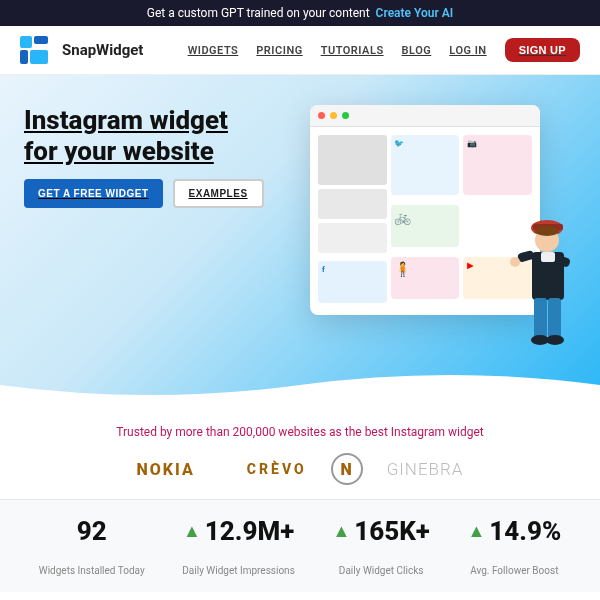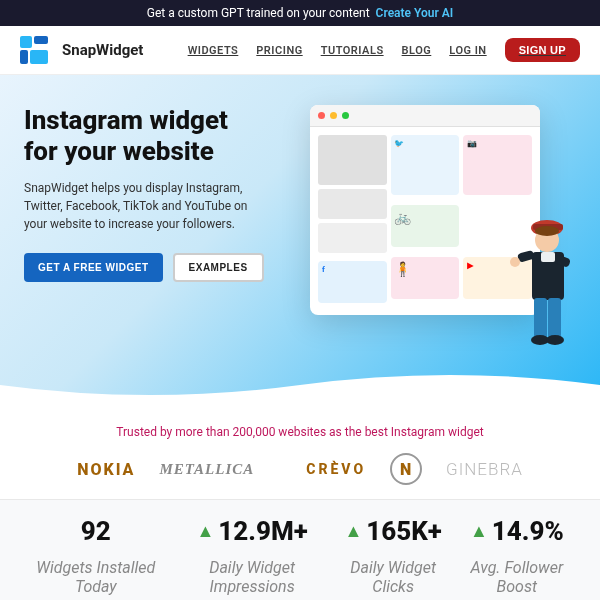--- a/index.html
+++ b/index.html
@@ -80,20 +80,21 @@
     
     .hero {
       background: linear-gradient(135deg, #e8f4fd 0%, #c9e8f8 40%, #29b6f6 100%);
       position: relative;
       padding: 30px 24px 0 24px;
       height: 330px;
       overflow: hidden;
     }
     .hero-content {
       max-width: 240px;
+      text-decoration: underline;
     }
     .hero h1 {
       font-size: 26px;
       font-weight: 800;
       color: #111;
       line-height: 1.2;
       margin-bottom: 12px;
     }
     .hero p {
       font-size: 12px;
@@ -241,24 +242,23 @@
       align-items: center;
       justify-content: center;
       gap: 2px;
     }
     .stat-number .arrow-up {
       color: #43a047;
       font-size: 18px;
       margin-right: 2px;
     }
     .stat-label {
-      font-size: 16px;
+      font-size: 10px;
       color: #888;
-      margin-top: 12px;
-      font-style: italic;
+      margin-top: 19px;
     }
   </style>
 </head>
 <body>
 
 <div class="top-bar">
   <span>Get a custom GPT trained on your content</span>
   <a class="top-bar-link">Create Your AI</a>
 </div>
 
@@ -281,21 +281,20 @@
     <button class="btn-signup">SIGN UP</button>
   </div>
 </nav>
 
 <div class="hero">
   <div class="hero-content">
     <h1>
       <span>Instagram widget</span><br>
       <span>for your website</span>
     </h1>
-    <p>SnapWidget helps you display Instagram, Twitter, Facebook, TikTok and YouTube on your website to increase your followers.</p>
     <div class="hero-buttons">
       <button class="btn-widget">GET A FREE WIDGET</button>
       <button class="btn-examples">EXAMPLES</button>
     </div>
   </div>
 
   <div class="browser-mockup">
     <div class="browser-toolbar">
       <div class="browser-dot dot-red"></div>
       <div class="browser-dot dot-yellow"></div>
@@ -362,21 +361,20 @@
 
   <svg class="hero-wave" viewBox="0 0 600 40" preserveAspectRatio="none" height="40">
     <path d="M0,20 Q150,40 300,20 Q450,0 600,20 L600,40 L0,40 Z" fill="#ffffff"></path>
   </svg>
 </div>
 
 <div class="trusted-section">
   <p class="trusted-text">Trusted by more than 200,000 websites as the best Instagram widget</p>
   <div class="brand-logos">
     <span class="brand-logo nokia">NOKIA</span>
-    <span class="brand-logo metallica" style="font-family:Georgia,serif; font-style:italic; font-size:15px; color:#888;">Metallica</span>
     <span class="brand-logo crevo" style="font-size:14px; letter-spacing:3px;padding-left:28px;">CRÈVO</span>
     <span class="brand-logo n-logo">N</span>
     <span class="brand-logo ginebra">ginebra</span>
   </div>
 </div>
 
 <div class="stats-section">
   <div class="stat-item">
     <div class="stat-number">92</div>
     <div class="stat-label">Widgets Installed Today</div>

